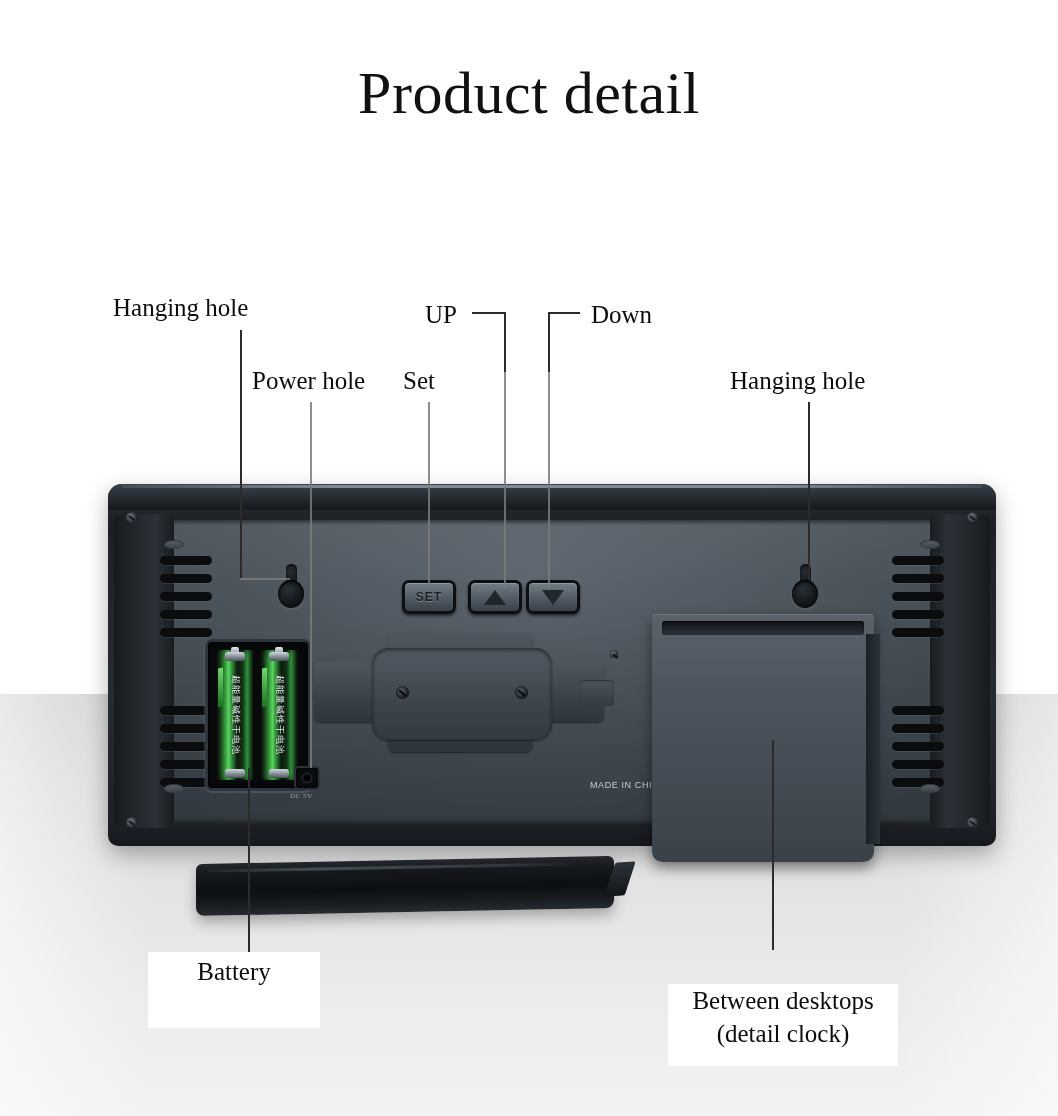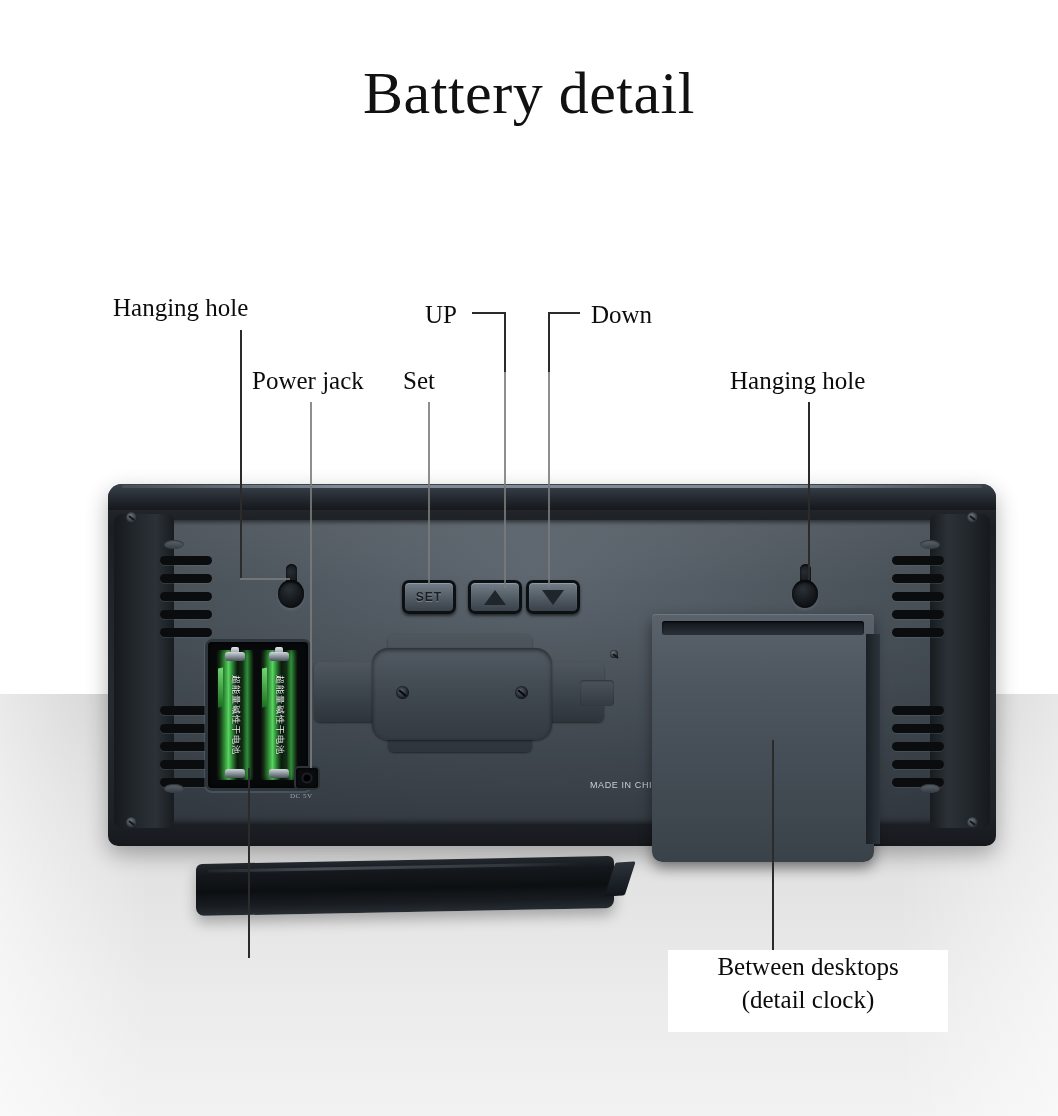--- a/index.html
+++ b/index.html
@@ -366,21 +366,21 @@
 </style>
 </head>
 <body>
 
 <div id="stage">
 
   <div class="desk"></div>
   <div class="desk-left-fade"></div>
   <div class="desk-right-fade"></div>
 
-  <div class="title">Battery detail</div>
+  <div class="title">Product detail</div>
 
   <div class="device">
     <div class="shell"></div>
     <div class="top-bevel">
       <div class="top-bevel-hi"></div>
     </div>
 
     <div class="inner-panel"></div>
 
     <div class="rail left"></div>
@@ -503,29 +503,32 @@
   <div class="lead-v faint" style="left:548px; top:372px; height:216px;"></div>
 
   <div class="lead-v" style="left:808px; top:402px; height:178px;"></div>
 
   <div class="lead-v" style="left:248px; top:768px; height:190px;"></div>
 
   <div class="lead-v" style="left:772px; top:740px; height:210px;"></div>
 
   <div class="label" style="left:113px; top:292px;">Hanging hole</div>
 
-  <div class="label" style="left:252px; top:365px;">Power jack</div>
+  <div class="label" style="left:252px; top:365px;">Power hole</div>
 
   <div class="label" style="left:403px; top:365px;">Set</div>
 
   <div class="label" style="left:425px; top:299px;">UP</div>
 
   <div class="label" style="left:591px; top:299px;">Down</div>
 
   <div class="label" style="left:730px; top:365px;">Hanging hole</div>
 
-
-  <div class="label boxed" style="left:668px; top:950px; width:280px; height:82px; line-height:33px;">
+  <div class="label boxed" style="left:148px; top:952px; width:172px; height:76px; padding-top:4px;">
+    <span>Battery</span>
+  </div>
+
+  <div class="label boxed" style="left:668px; top:984px; width:230px; height:82px; line-height:33px;">
     <span>Between desktops</span><br>
     <span>(detail clock)</span>
   </div>
 
 </div>
 
 </body></html>

